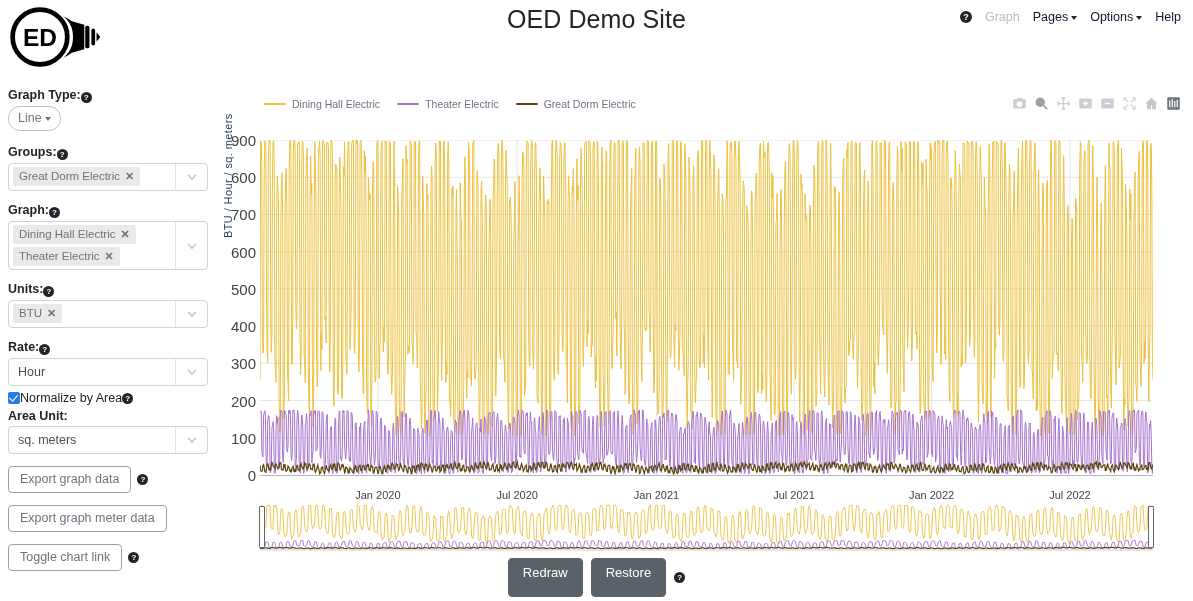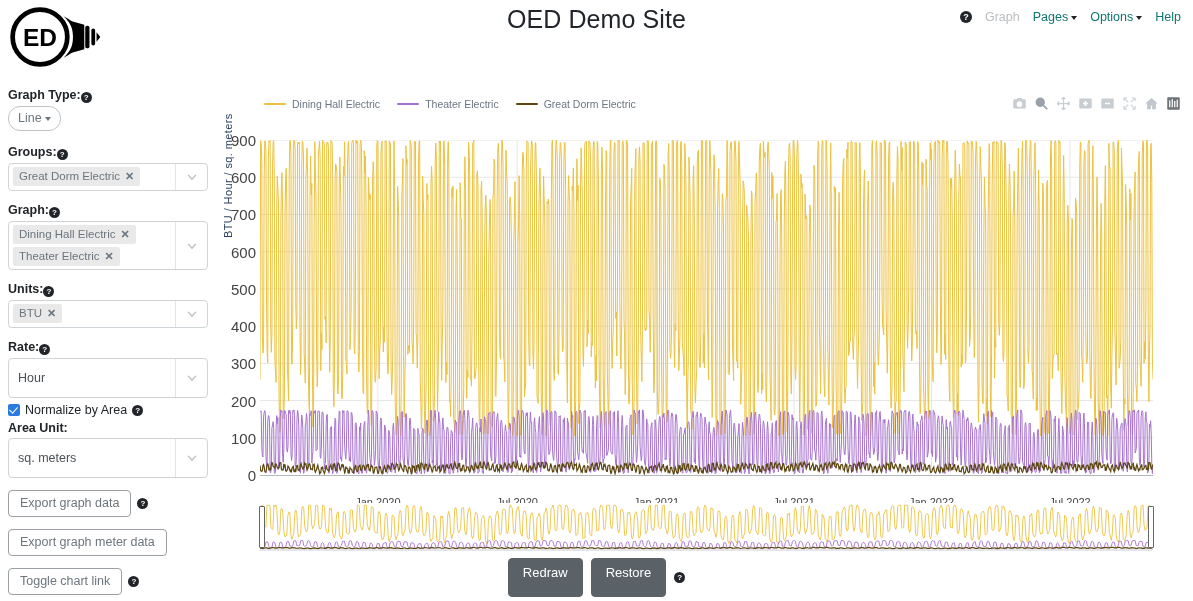--- a/index.html
+++ b/index.html
@@ -17,21 +17,21 @@
   .page-title {
     position: absolute; left: 0; top: 0; width: 1193px;
     text-align: center; font-size: 25px; color: #212529;
     padding-top: 5px; letter-spacing: .1px; font-weight: 400;
   }
   .topnav {
     position: absolute; right: 12px; top: 10px;
     display: flex; align-items: center; gap: 13px;
     font-size: 12.5px; color: #212529;
   }
-  .topnav .navlink { color: #0f766e; text-decoration: none; white-space: nowrap; }
+  .topnav .navlink { color: #0f172a; text-decoration: none; white-space: nowrap; }
   .topnav .navlink.disabled { color: #b9bcbf; }
   .caret {
     display: inline-block; width: 0; height: 0; margin-left: 3px;
     border-left: 3.5px solid transparent; border-right: 3.5px solid transparent;
     border-top: 4px solid #212529; vertical-align: middle;
   }
   .qmark {
     display: inline-block; width: 12px; height: 12px; border-radius: 50%;
     background: #212529; color: #fff; font-size: 9px; line-height: 12px;
     text-align: center; font-weight: bold; vertical-align: -1px;
@@ -66,25 +66,25 @@
   .chip .x { font-size: 11px; color: #6c757d; cursor: pointer; font-weight: 600; }
   .sel-ind {
     position: absolute; right: 0; top: 0; bottom: 0; width: 32px;
     display: flex; align-items: center; justify-content: center;
     border-left: 1px solid #e2e5e8;
   }
   .sel-ind svg { opacity: .55; }
 
   .select-single {
     position: relative; border: 1px solid #cfd4d8; border-radius: 4px;
-    background: #fff; height: 40px; padding: 0 34px 0 9px;
+    background: #fff; height: 28px; padding: 0 34px 0 9px;
     display: flex; align-items: center; font-size: 12.5px; color: #495057;
   }
 
-  .cb-row { display: flex; align-items: center; gap: 5px; margin: 5px 0 4px 0; }
+  .cb-row { display: flex; align-items: center; margin: 5px 0 4px 0; }
   .cbx {
     width: 12px; height: 12px; border-radius: 2px; background: #2a7ae2;
     position: relative; flex: none; cursor: pointer;
   }
   .cbx:after {
     content: ""; position: absolute; left: 3px; top: 1px;
     width: 4px; height: 7px; border: solid #fff;
     border-width: 0 1.6px 1.6px 0; transform: rotate(42deg);
   }
   .cb-text { font-size: 12.5px; color: #212529; }
@@ -119,21 +119,21 @@
   .rs-handle {
     position: absolute; top: 3px; width: 6px; height: 42px;
     background: #fff; border: 1px solid #666; border-radius: 1px;
   }
 
   .ytick {
     position: absolute; right: 0; font-size: 15px; color: #444;
     transform: translateY(-50%); white-space: nowrap;
   }
   .xtick {
-    position: absolute; top: 16px; font-size: 11px; color: #444;
+    position: absolute; top: 9px; font-size: 11px; color: #444;
     transform: translateX(-50%); white-space: nowrap;
   }
 
   
   .footer {
     position: absolute; left: 0; top: 558px; width: 1193px;
     display: flex; justify-content: center; align-items: center; gap: 8px;
   }
   .btn-dark {
     background: #5a6268; border: 1px solid #5a6268; color: #fff;

